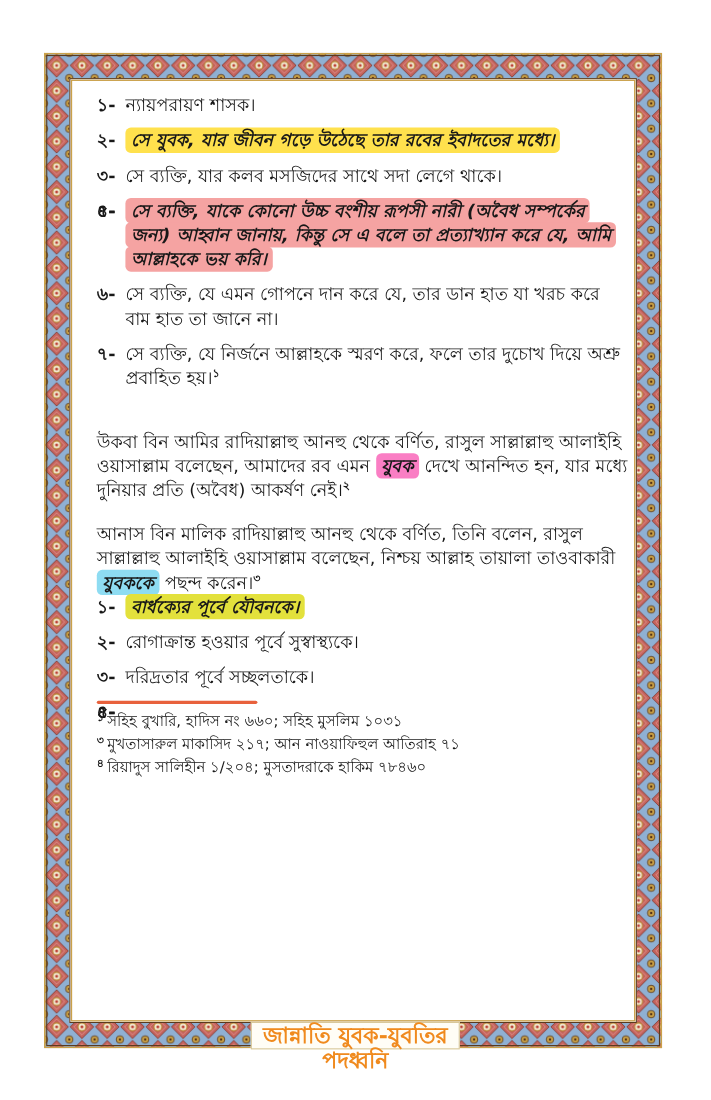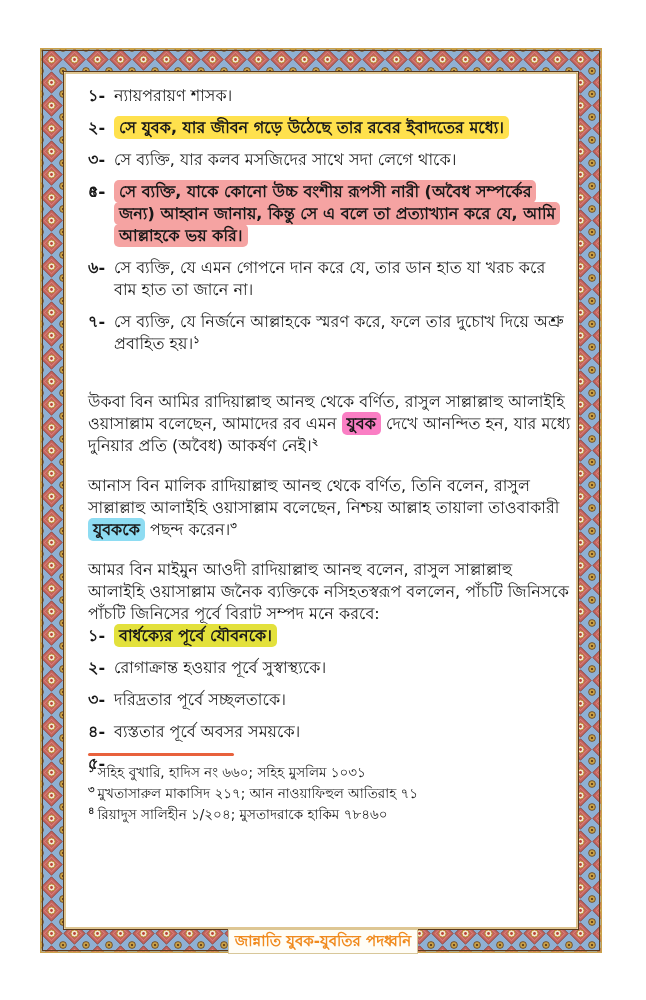--- a/index.html
+++ b/index.html
@@ -13,36 +13,36 @@
     position:absolute;left:63px;top:71px;width:516px;height:859px;z-index:1;
     box-sizing:border-box;padding:14px 8px 0 25px;
     font-size:16px;line-height:22px;
   }
   .item{position:relative;padding-left:26px;margin-bottom:10px;}
   .item .num{position:absolute;left:0;top:0;font-weight:bold;}
   .para{margin-top:18px;margin-bottom:0;}
   .para.first{margin-top:36px;}
   .mark{
     font-weight:bold;padding:2px 5px;border-radius:5px;
-    box-decoration-break:clone;-webkit-box-decoration-break:clone;
+    box-decoration-break:clone;font-style:italic;-webkit-box-decoration-break:clone;
   }
   .hl-yellow{background:var(--hl-yellow,#ffe14d);}
   .hl-pink{background:var(--hl-pink,#f5a3a2);}
   .hl-magenta{background:var(--hl-magenta,#fa7ec4);}
   .hl-cyan{background:var(--hl-cyan,#8edcf2);}
   .hl-yellowgreen{background:var(--hl-yellowgreen,#e3e13c);}
   sup.ref{font-size:10px;font-weight:bold;line-height:0;}
   #five-list{margin-top:0;}
   .divider{width:146px;height:3px;background:var(--divider,#e8613c);margin:8px 0 6px 0;border-radius:2px;}
   .fn{font-size:13.5px;line-height:21px;}
   .fn sup.ref{font-size:10px;margin-right:3px;}
   .footer-banner{
     position:absolute;left:228px;top:929px;width:190px;height:25px;z-index:2;
     background:#fffdf6;border:1px solid #d8c79a;box-sizing:border-box;
-    text-align:center;line-height:23px;font-size:15px;font-weight:bold;
+    text-align:center;line-height:23px;font-size:20px;font-weight:bold;
     color:var(--footer-text,#f08a1e);
   }
 </style>
 </head>
 <body>
 
 <div class="page">
 
   <svg class="frame" width="562" height="905" viewBox="0 0 562 905" xmlns="http://www.w3.org/2000/svg">
     <defs>
@@ -80,27 +80,26 @@
         <div class="item"><span class="num">২-</span><span class="text"><span class="mark hl-yellow">সে যুবক, যার জীবন গড়ে উঠেছে তার রবের ইবাদতের মধ্যে।</span></span></div>
         <div class="item"><span class="num">৩-</span><span class="text"><span>সে ব্যক্তি, যার কলব মসজিদের সাথে সদা লেগে থাকে।</span></span></div>
         <div class="item"><span class="num">৪-</span></div>
         <div class="item"><span class="num">৫-</span><span class="text"><span class="mark hl-pink">সে ব্যক্তি, যাকে কোনো উচ্চ বংশীয় রূপসী নারী (অবৈধ সম্পর্কের জন্য) আহ্বান জানায়, কিন্তু সে এ বলে তা প্রত্যাখ্যান করে যে, আমি আল্লাহকে ভয় করি।</span></span></div>
         <div class="item"><span class="num">৬-</span><span class="text"><span>সে ব্যক্তি, যে এমন গোপনে দান করে যে, তার ডান হাত যা খরচ করে বাম হাত তা জানে না।</span></span></div>
         <div class="item"><span class="num">৭-</span><span class="text"><span>সে ব্যক্তি, যে নির্জনে আল্লাহকে স্মরণ করে, ফলে তার দুচোখ দিয়ে অশ্রু প্রবাহিত হয়।</span><sup class="ref">১</sup></span></div>
       </div>
     <div id="paras">
         <div class="para first"><span>উকবা বিন আমির রাদিয়াল্লাহু আনহু থেকে বর্ণিত, রাসুল সাল্লাল্লাহু আলাইহি ওয়াসাল্লাম বলেছেন, আমাদের রব এমন </span><span class="mark hl-magenta">যুবক</span><span> দেখে আনন্দিত হন, যার মধ্যে দুনিয়ার প্রতি (অবৈধ) আকর্ষণ নেই।</span><sup class="ref">২</sup></div>
         <div class="para"><span>আনাস বিন মালিক রাদিয়াল্লাহু আনহু থেকে বর্ণিত, তিনি বলেন, রাসুল সাল্লাল্লাহু আলাইহি ওয়াসাল্লাম বলেছেন, নিশ্চয় আল্লাহ তায়ালা তাওবাকারী </span><span class="mark hl-cyan">যুবককে</span><span> পছন্দ করেন।</span><sup class="ref">৩</sup></div>
-        <div class="para"><span>আমর বিন মাইমুন আওদী রাদিয়াল্লাহু আনহু বলেন, রাসুল সাল্লাল্লাহু আলাইহি ওয়াসাল্লাম জনৈক ব্যক্তিকে নসিহতস্বরূপ বললেন, পাঁচটি জিনিসকে পাঁচটি জিনিসের পূর্বে বিরাট সম্পদ মনে করবে:</span></div>
       </div>
     <div id="five-list">
         <div class="item"><span class="num">১-</span><span class="text"><span class="mark hl-yellowgreen">বার্ধক্যের পূর্বে যৌবনকে।</span></span></div>
         <div class="item"><span class="num">২-</span><span class="text"><span>রোগাক্রান্ত হওয়ার পূর্বে সুস্বাস্থ্যকে।</span></span></div>
         <div class="item"><span class="num">৩-</span><span class="text"><span>দরিদ্রতার পূর্বে সচ্ছলতাকে।</span></span></div>
-        <div class="item"><span class="num">৪-</span><span class="text"><span>ব্যস্ততার পূর্বে অবসর সময়কে।</span></span></div>
+        <div class="item"><span class="num">৪-</span></div>
         <div class="item"><span class="num">৫-</span></div>
       </div>
     <div class="divider"></div>
     <div id="footnotes">
         <div class="fn"><sup class="ref">১</sup><span>সহিহ বুখারি, হাদিস নং ৬৬০; সহিহ মুসলিম ১০৩১</span></div>
         <div class="fn"><sup class="ref">৩</sup><span>মুখতাসারুল মাকাসিদ ২১৭; আন নাওয়াফিহুল আতিরাহ ৭১</span></div>
         <div class="fn"><sup class="ref">৪</sup><span>রিয়াদুস সালিহীন ১/২০৪; মুসতাদরাকে হাকিম ৭৮৪৬০</span></div>
       </div>
   </div>
 

